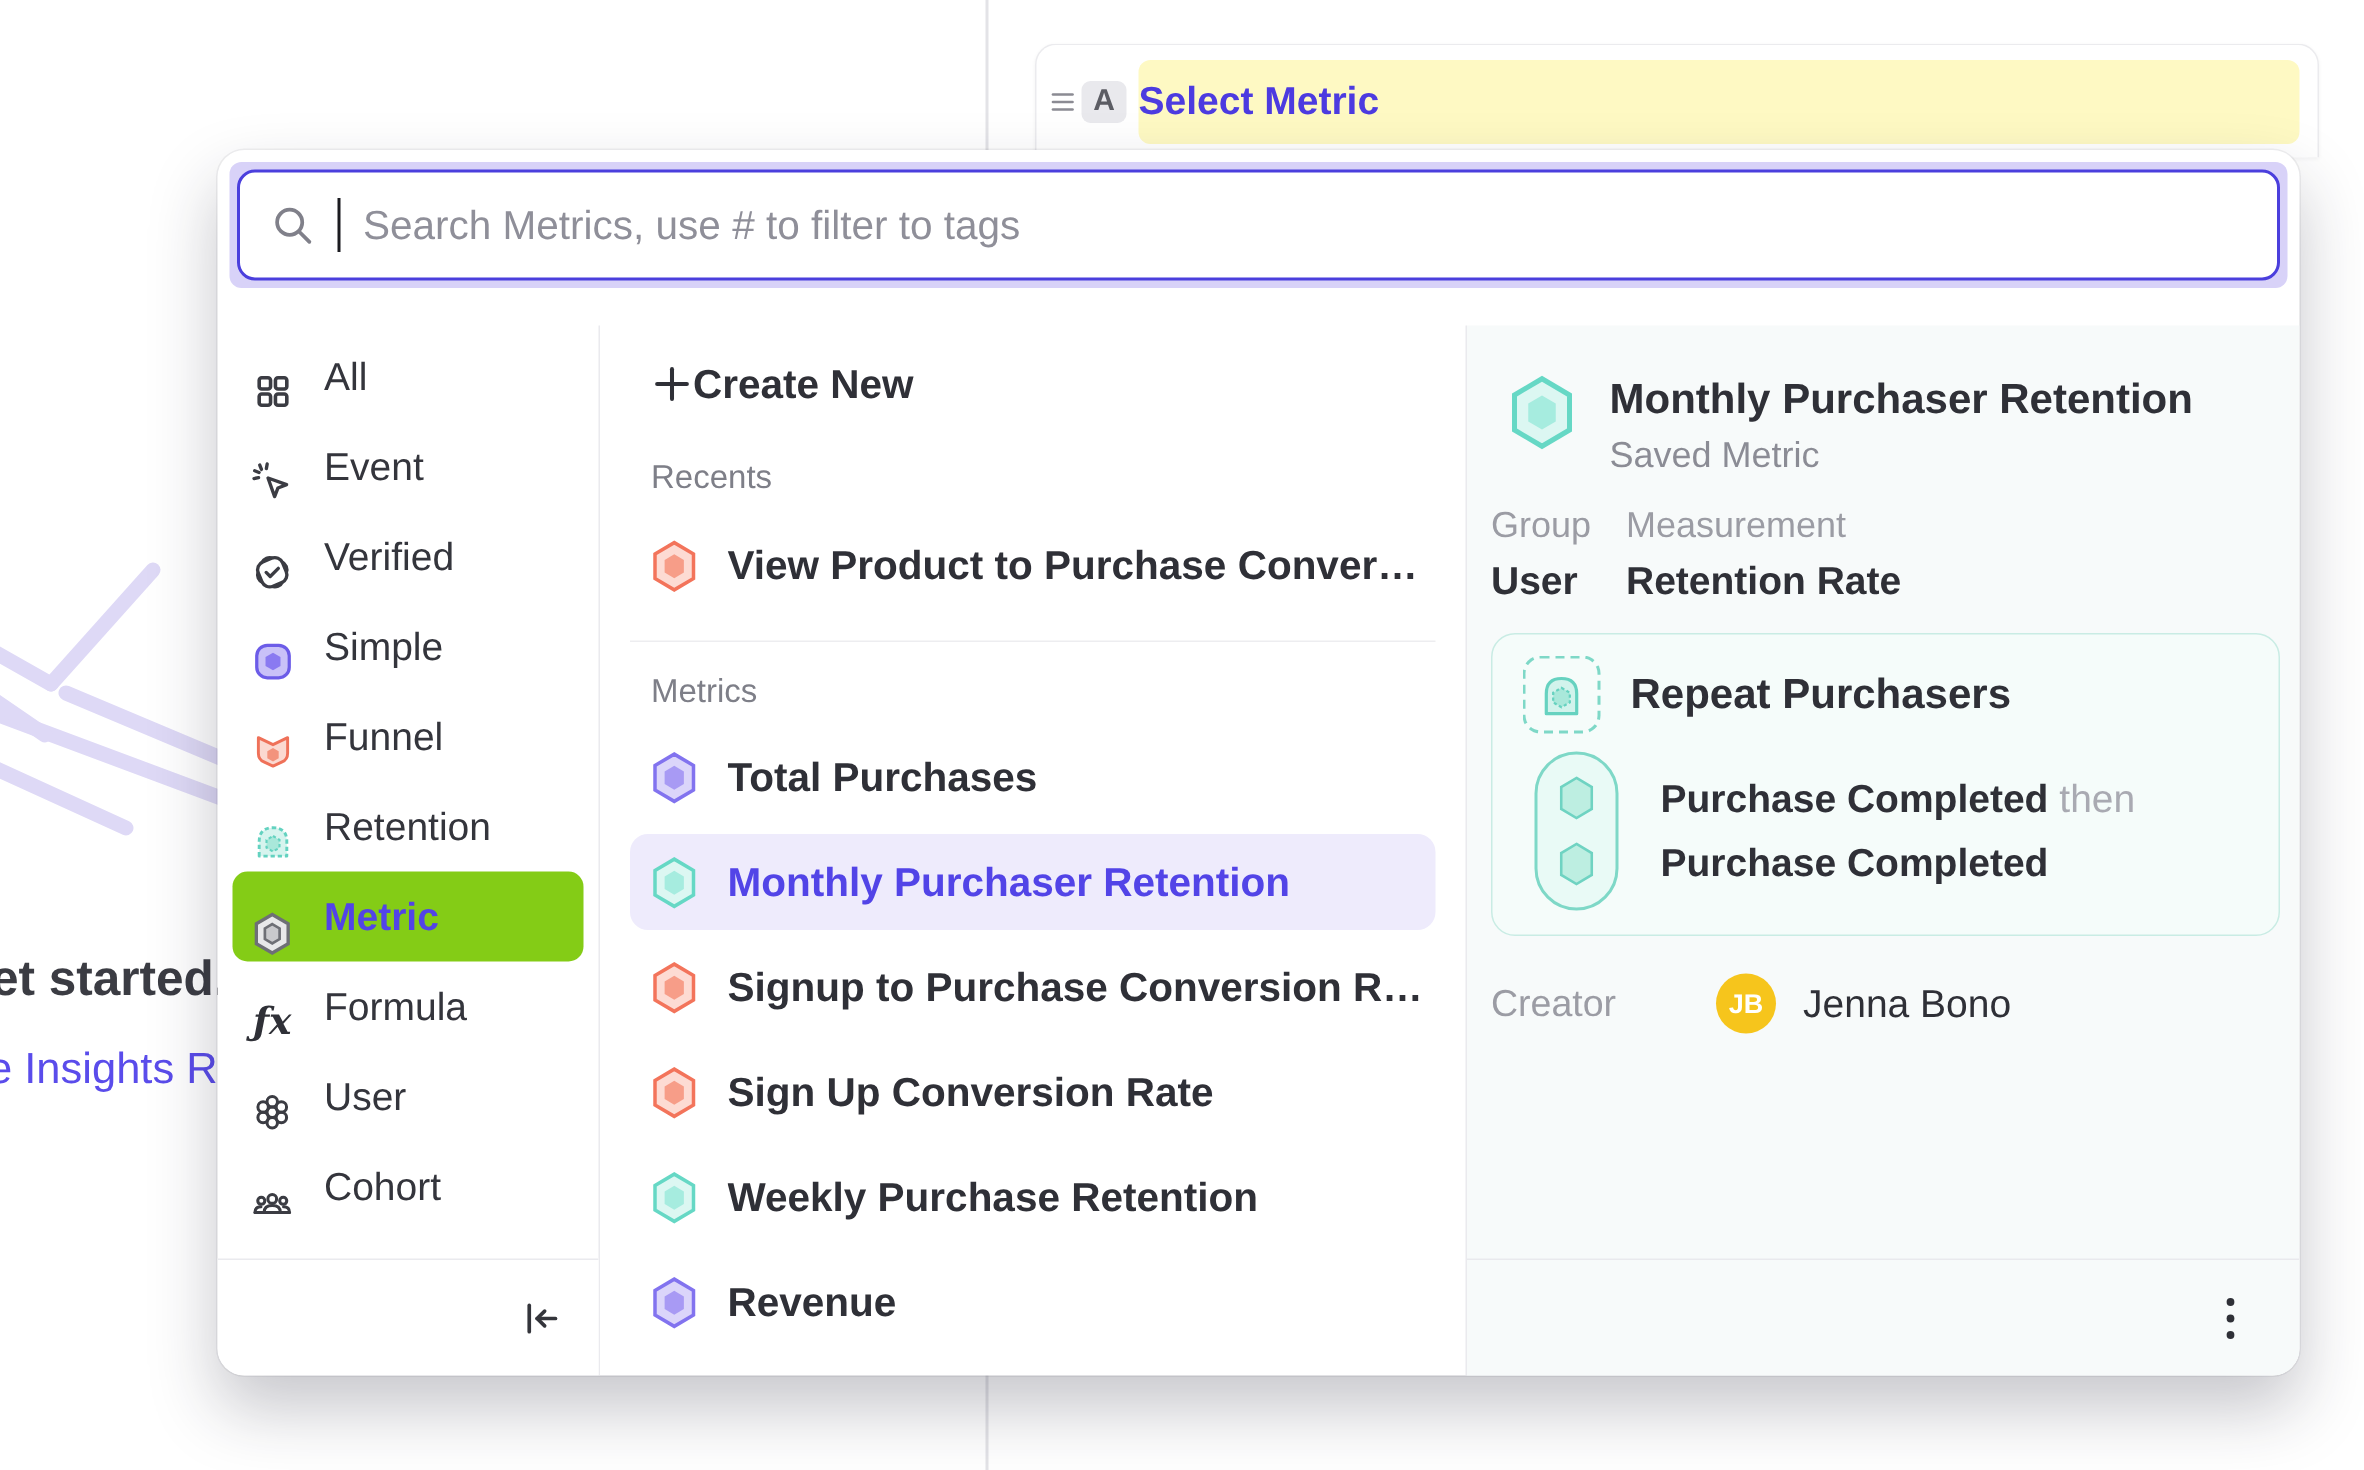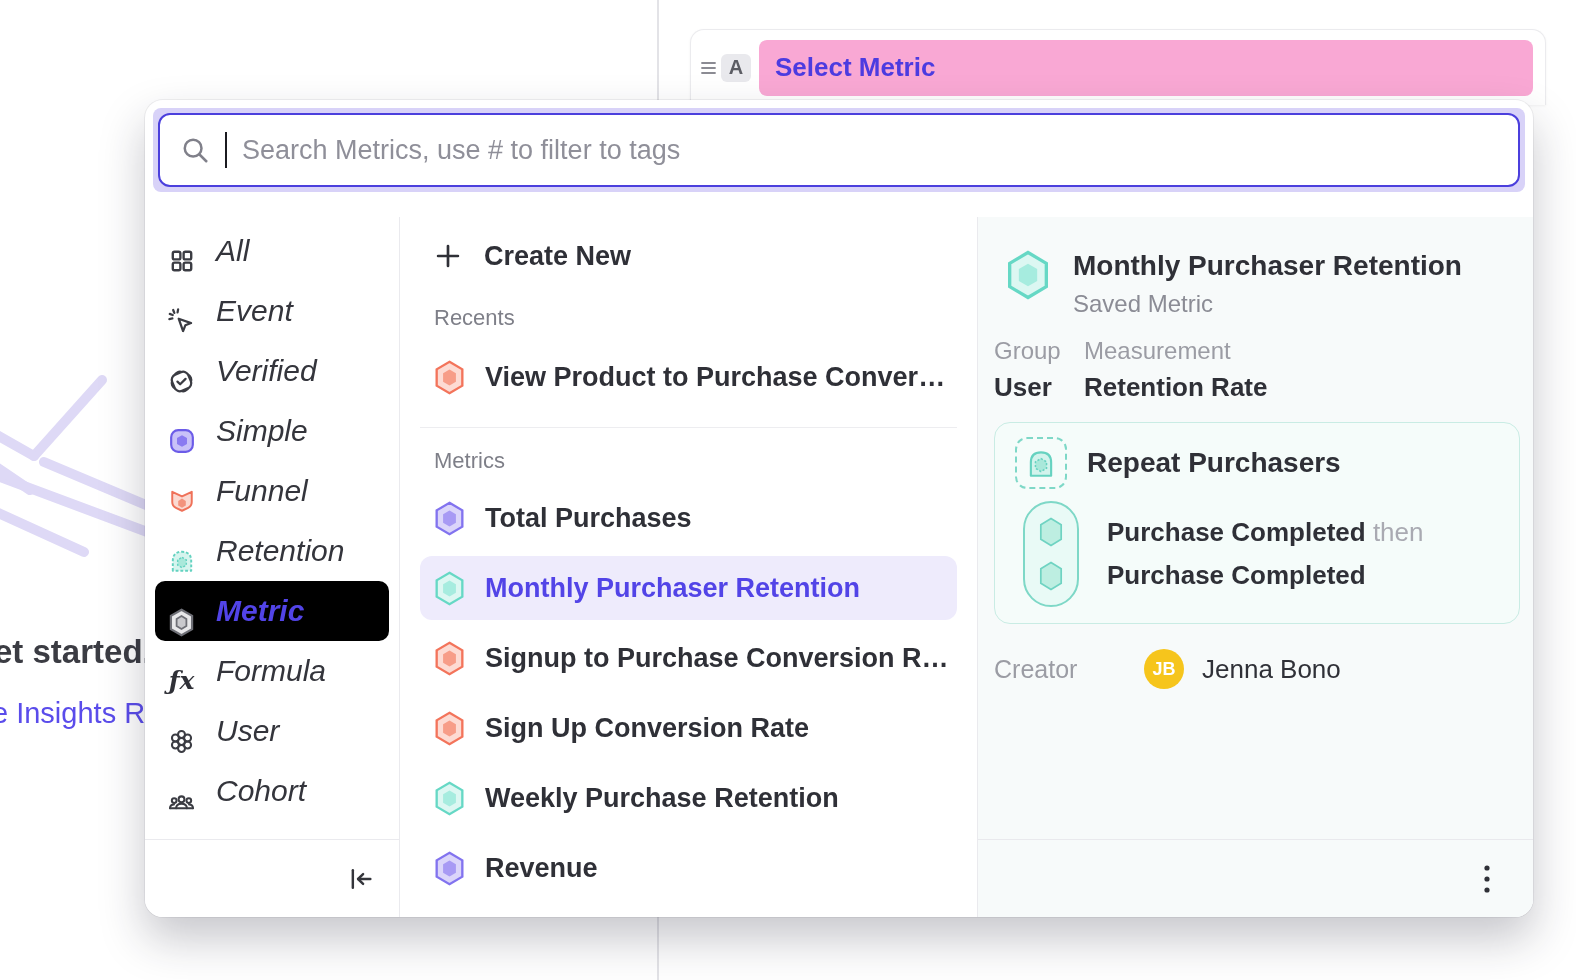--- a/index.html
+++ b/index.html
@@ -23,22 +23,22 @@
     border-radius:14px 14px 0 0;box-shadow:0 1px 3px rgba(0,0,0,.05);
     display:flex;align-items:center;padding-left:7px;box-sizing:border-box;
   }
   .drag-handle{width:20px;display:flex;justify-content:center;flex:0 0 auto;cursor:grab;}
   .series-badge{
     flex:0 0 auto;width:30px;height:28px;margin-left:3px;background:#e9e9ed;border-radius:6px;
     display:flex;align-items:center;justify-content:center;
     font-size:20px;font-weight:700;color:#5c5d64;cursor:pointer;
   }
   .select-metric-pill{
-    flex:1;height:56px;margin:0 12px 0 8px;background:#f9a8d4;border-radius:8px;
-    display:flex;align-items:center;padding-left:16px;cursor:pointer;
+    flex:1;height:56px;margin:0 12px 0 8px;background:#fef9c3;border-radius:8px;
+    display:flex;align-items:center;cursor:pointer;
   }
   .select-metric-pill span{font-size:26px;font-weight:700;color:#4c3be0;}
 
   
   .dialog{
     position:absolute;left:145px;top:100px;width:1388px;height:817px;z-index:2;
     background:#fff;border-radius:18px;overflow:hidden;
     box-shadow:0 0 0 1px rgba(20,20,40,.06),0 22px 45px rgba(30,30,50,.25);
   }
   .search-ring{
@@ -58,32 +58,32 @@
   .col-list{width:578px;flex:0 0 auto;border-right:1px solid #eaeaee;position:relative;box-sizing:border-box;padding:0 20px;}
   .col-detail{flex:1;background:#f7fafa;position:relative;}
 
   
   .side-items{padding-top:4px;}
   .side-item{
     height:60px;margin:0 10px;border-radius:10px;display:flex;align-items:center;
     gap:21px;padding-left:13px;cursor:pointer;
   }
   .side-item .ic{width:27px;height:27px;display:flex;justify-content:center;flex:0 0 auto;margin-top:20px;}
-  .side-item .lbl{font-size:30px;font-weight:500;color:#34353c;font-style:italic;}
-  .side-item.selected{background:#000000;}
+  .side-item .lbl{font-size:26px;font-weight:500;color:#34353c;}
+  .side-item.selected{background:#84cc16;}
   .side-item.selected .lbl{color:#5244e7;font-weight:600;}
   .fx-glyph{font-family:"DejaVu Serif","Liberation Serif",serif;font-style:italic;font-weight:600;font-size:25px;color:#2f3037;line-height:1;}
   .side-footer{
     position:absolute;left:0;right:0;bottom:0;height:77px;border-top:1px solid #eaeaee;
     display:flex;align-items:center;justify-content:flex-end;padding-right:24px;background:#fff;
   }
   .collapse-btn{cursor:pointer;display:flex;align-items:center;}
 
   
-  .create-new{margin-top:10px;height:58px;display:flex;align-items:center;gap:22px;padding-left:14px;border-radius:12px;cursor:pointer;}
+  .create-new{margin-top:10px;height:58px;display:flex;align-items:center;padding-left:14px;border-radius:12px;cursor:pointer;}
   .create-new .lbl{font-size:27px;font-weight:700;color:#2f3037;}
   .sec-heading{margin-top:20px;padding-left:14px;font-size:22px;font-weight:500;color:#7e7f88;}
   .m-row{height:64px;margin-top:6px;display:flex;align-items:center;gap:20px;padding-left:14px;border-radius:12px;cursor:pointer;}
   .m-row .lbl{font-size:27px;font-weight:600;color:#2f3037;white-space:nowrap;overflow:hidden;text-overflow:ellipsis;}
   .m-row.selected{background:#eeebfc;}
   .m-row.selected .lbl{color:#5244e7;}
   .divider-h{height:1px;background:#ededf0;margin:18px 0 4px 0;}
   .hexsvg{flex:0 0 auto;display:block;}
   .ho{stroke-width:2;}
   .hex-purple .ho{fill:#dbd5fa;stroke:#8273ef;} .hex-purple .hi{fill:#a89af4;}

